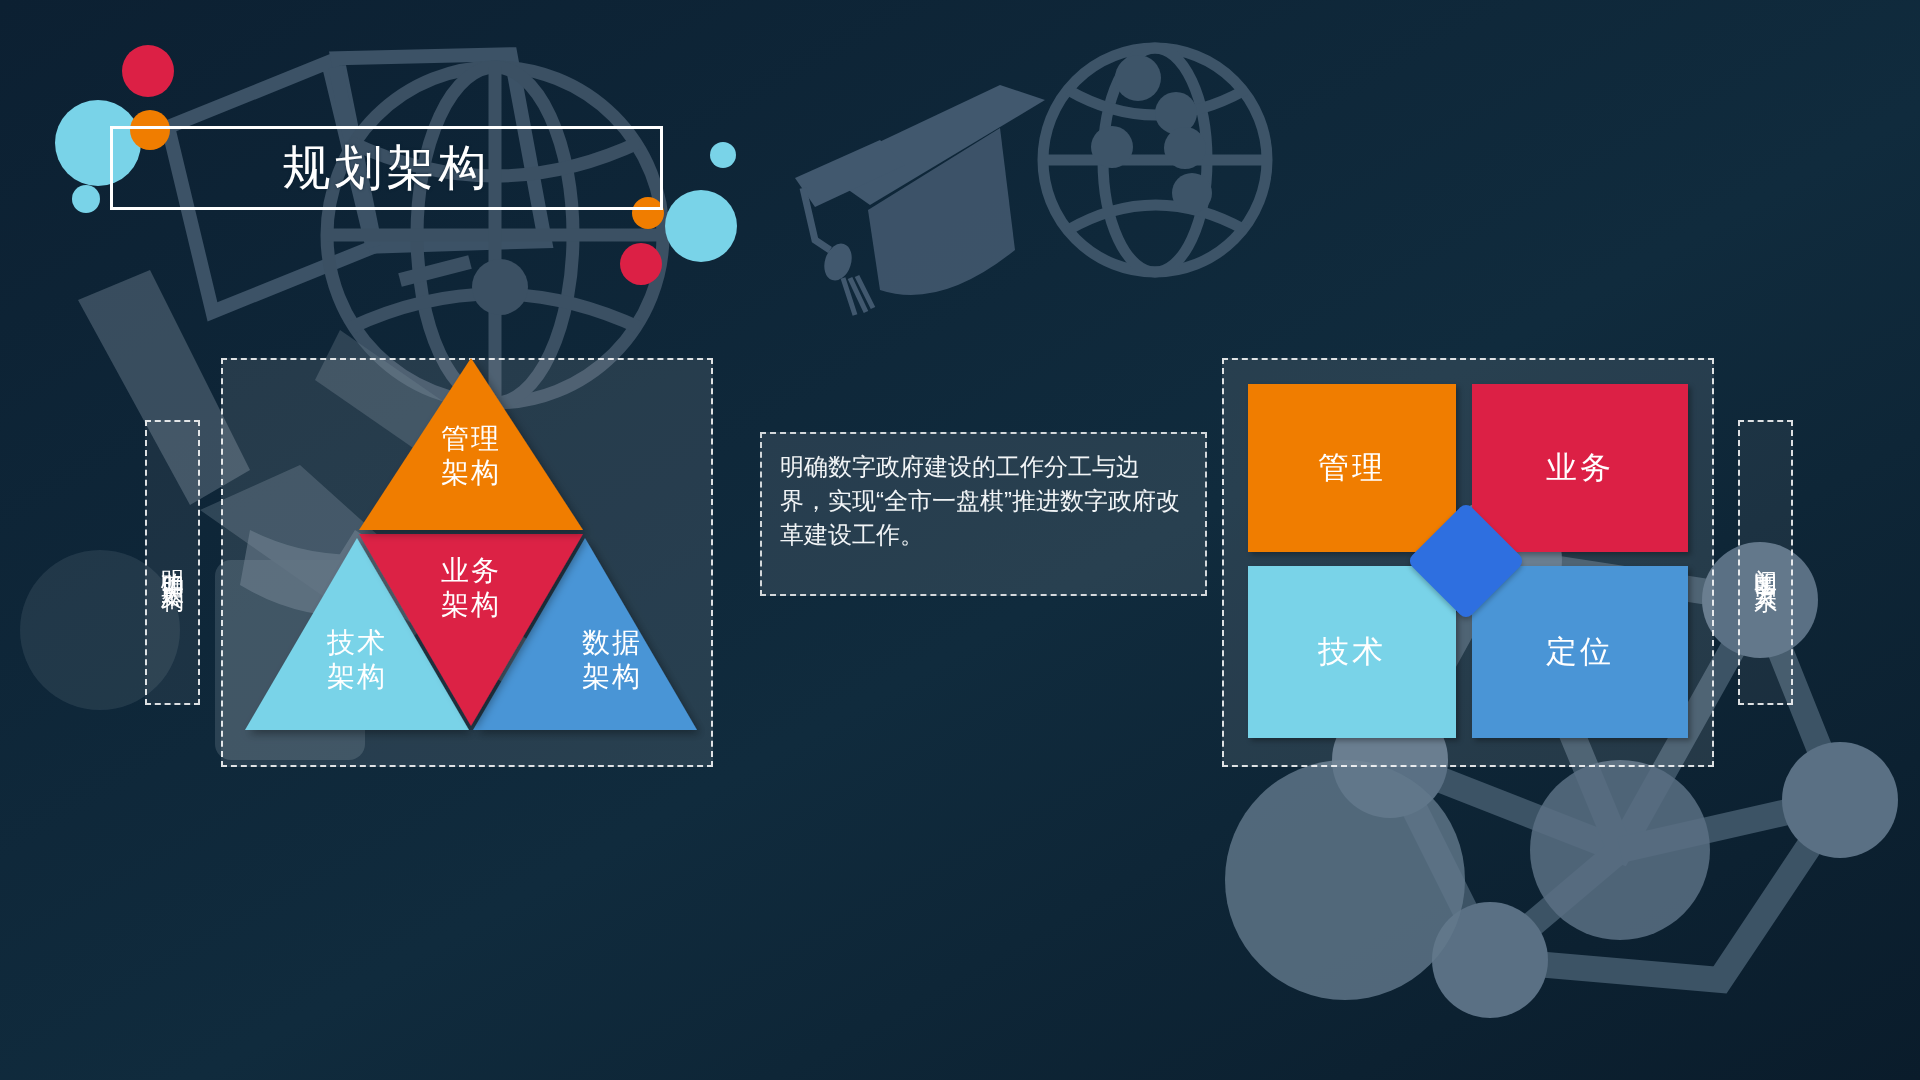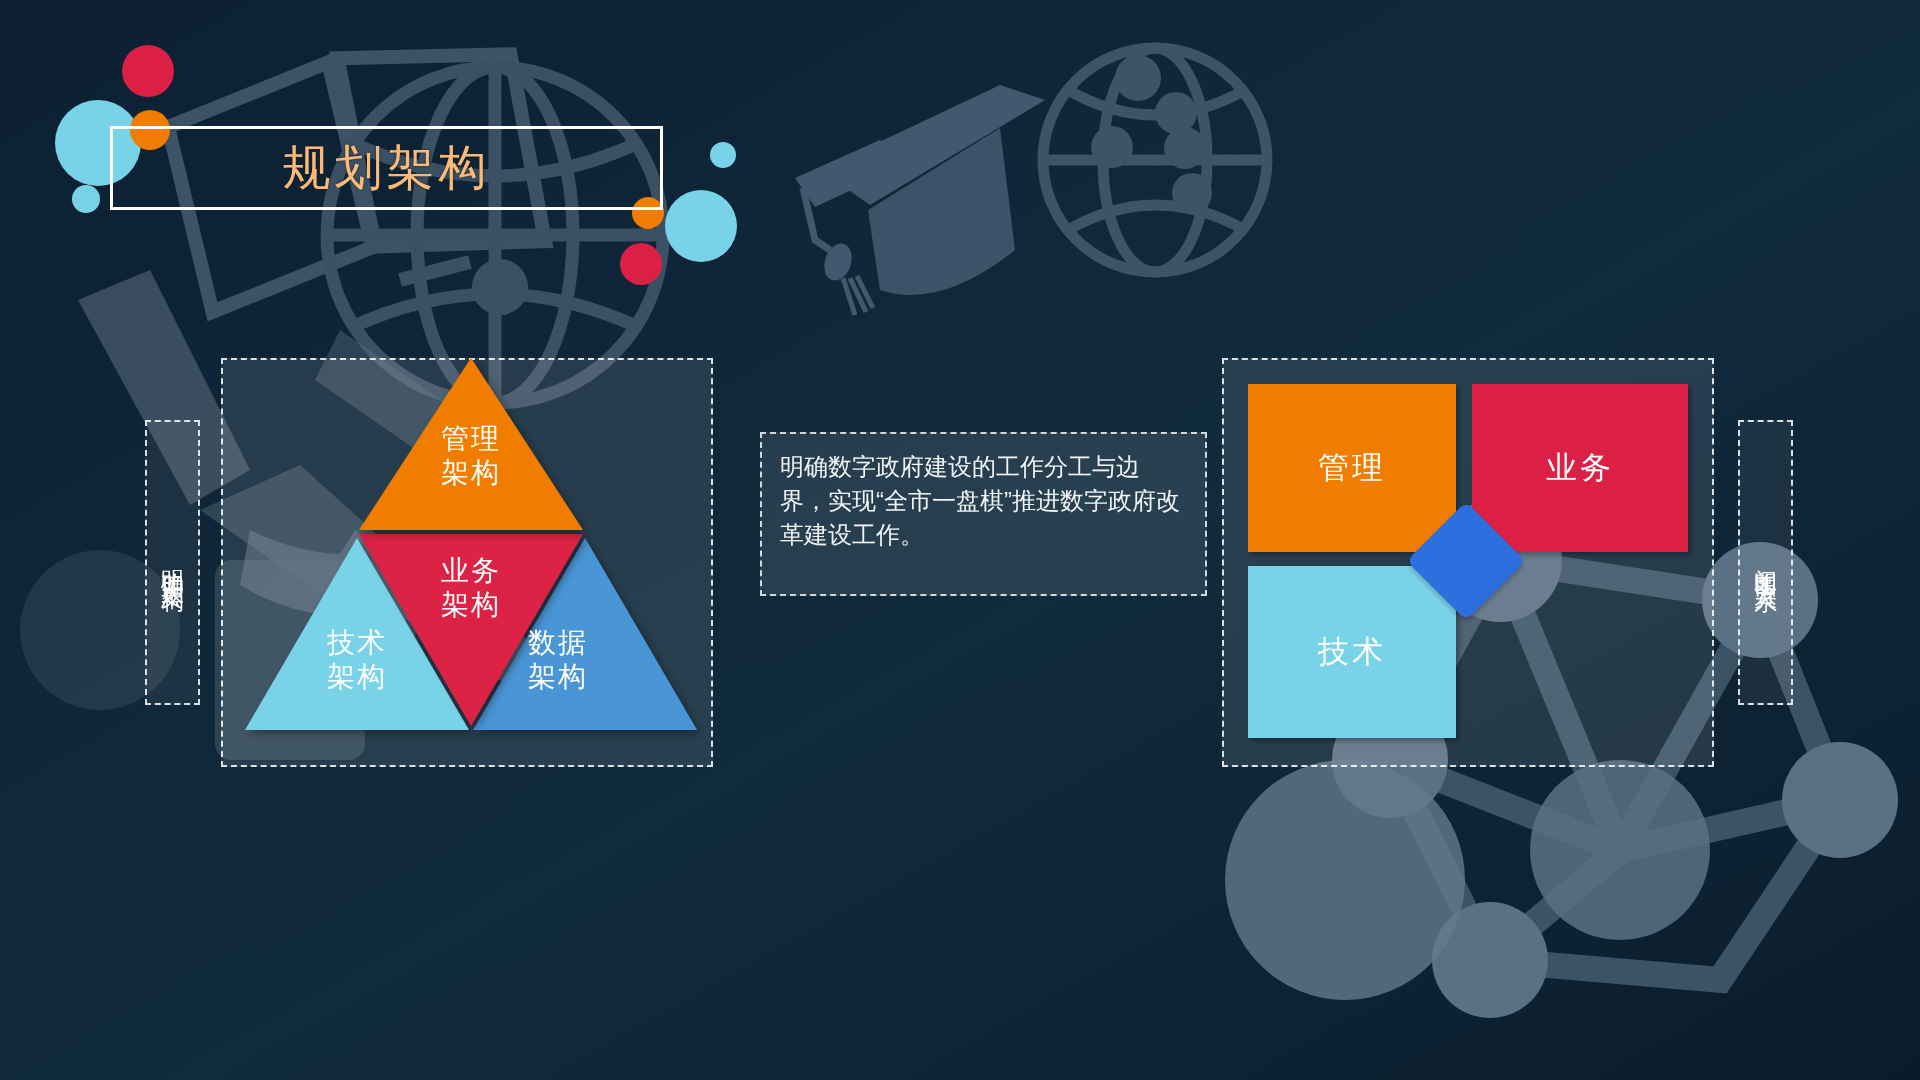--- a/index.html
+++ b/index.html
@@ -24,21 +24,21 @@
     width:553px; height:84px;
     border:3px solid #ffffff;
     z-index:5;
   }
   .title-text {
     position:absolute;
     left:110px; top:126px;
     width:553px; height:84px;
     display:flex; align-items:center; justify-content:center;
     font-size:48px; font-weight:400; letter-spacing:4px;
-    color:#fdba74;
+    color:#ffffff;
     z-index:6;
     text-shadow:0 0 3px rgba(13,34,51,0.8);
   }
 
   
   .dashed-panel {
     position:absolute;
     border:2px dashed rgba(255,255,255,0.85);
     background:rgba(255,255,255,0.10);
   }
@@ -232,21 +232,21 @@
   <div style="position:absolute;left:193px;top:196px;width:114px;text-align:center;font-size:28px;line-height:1.22;letter-spacing:2px;">
     <div>业务</div>
     <div>架构</div>
   </div>
 
   <div style="position:absolute;left:79px;top:268px;width:114px;text-align:center;font-size:28px;line-height:1.22;letter-spacing:2px;">
     <div>技术</div>
     <div>架构</div>
   </div>
 
-  <div style="position:absolute;left:307px;top:268px;width:114px;text-align:left;font-size:28px;line-height:1.22;letter-spacing:2px;">
+  <div style="position:absolute;left:307px;top:268px;width:114px;text-align:right;font-size:28px;line-height:1.22;letter-spacing:2px;">
     <div>数据</div>
     <div>架构</div>
   </div>
 </div>
 
 <div class="note-box">明确数字政府建设的工作分工与边界，实现“全市一盘棋”推进数字政府改革建设工作。</div>
 
 <div class="dashed-panel" id="quad-panel"></div>
 
 <div class="side-label" id="right-side-label">阐明四方关系</div>
@@ -257,15 +257,18 @@
   </div>
 
   <div class="quad-cell" style="left:250px; top:26px; width:216px; height:168px; background:#DC2045;">
     <span>业务</span>
   </div>
 
   <div class="quad-cell" style="left:26px; top:208px; width:208px; height:172px; background:#79D3E8;">
     <span>技术</span>
   </div>
 
+  <div class="quad-cell" style="left:250px; top:208px; width:216px; height:172px; background:#4A95D6;">
+    <span>定位</span>
+  </div>
 
   <div class="quad-diamond" style="left:202px; top:161px; background:#2E6FE0;"></div>
 </div>
 
 </body></html>

